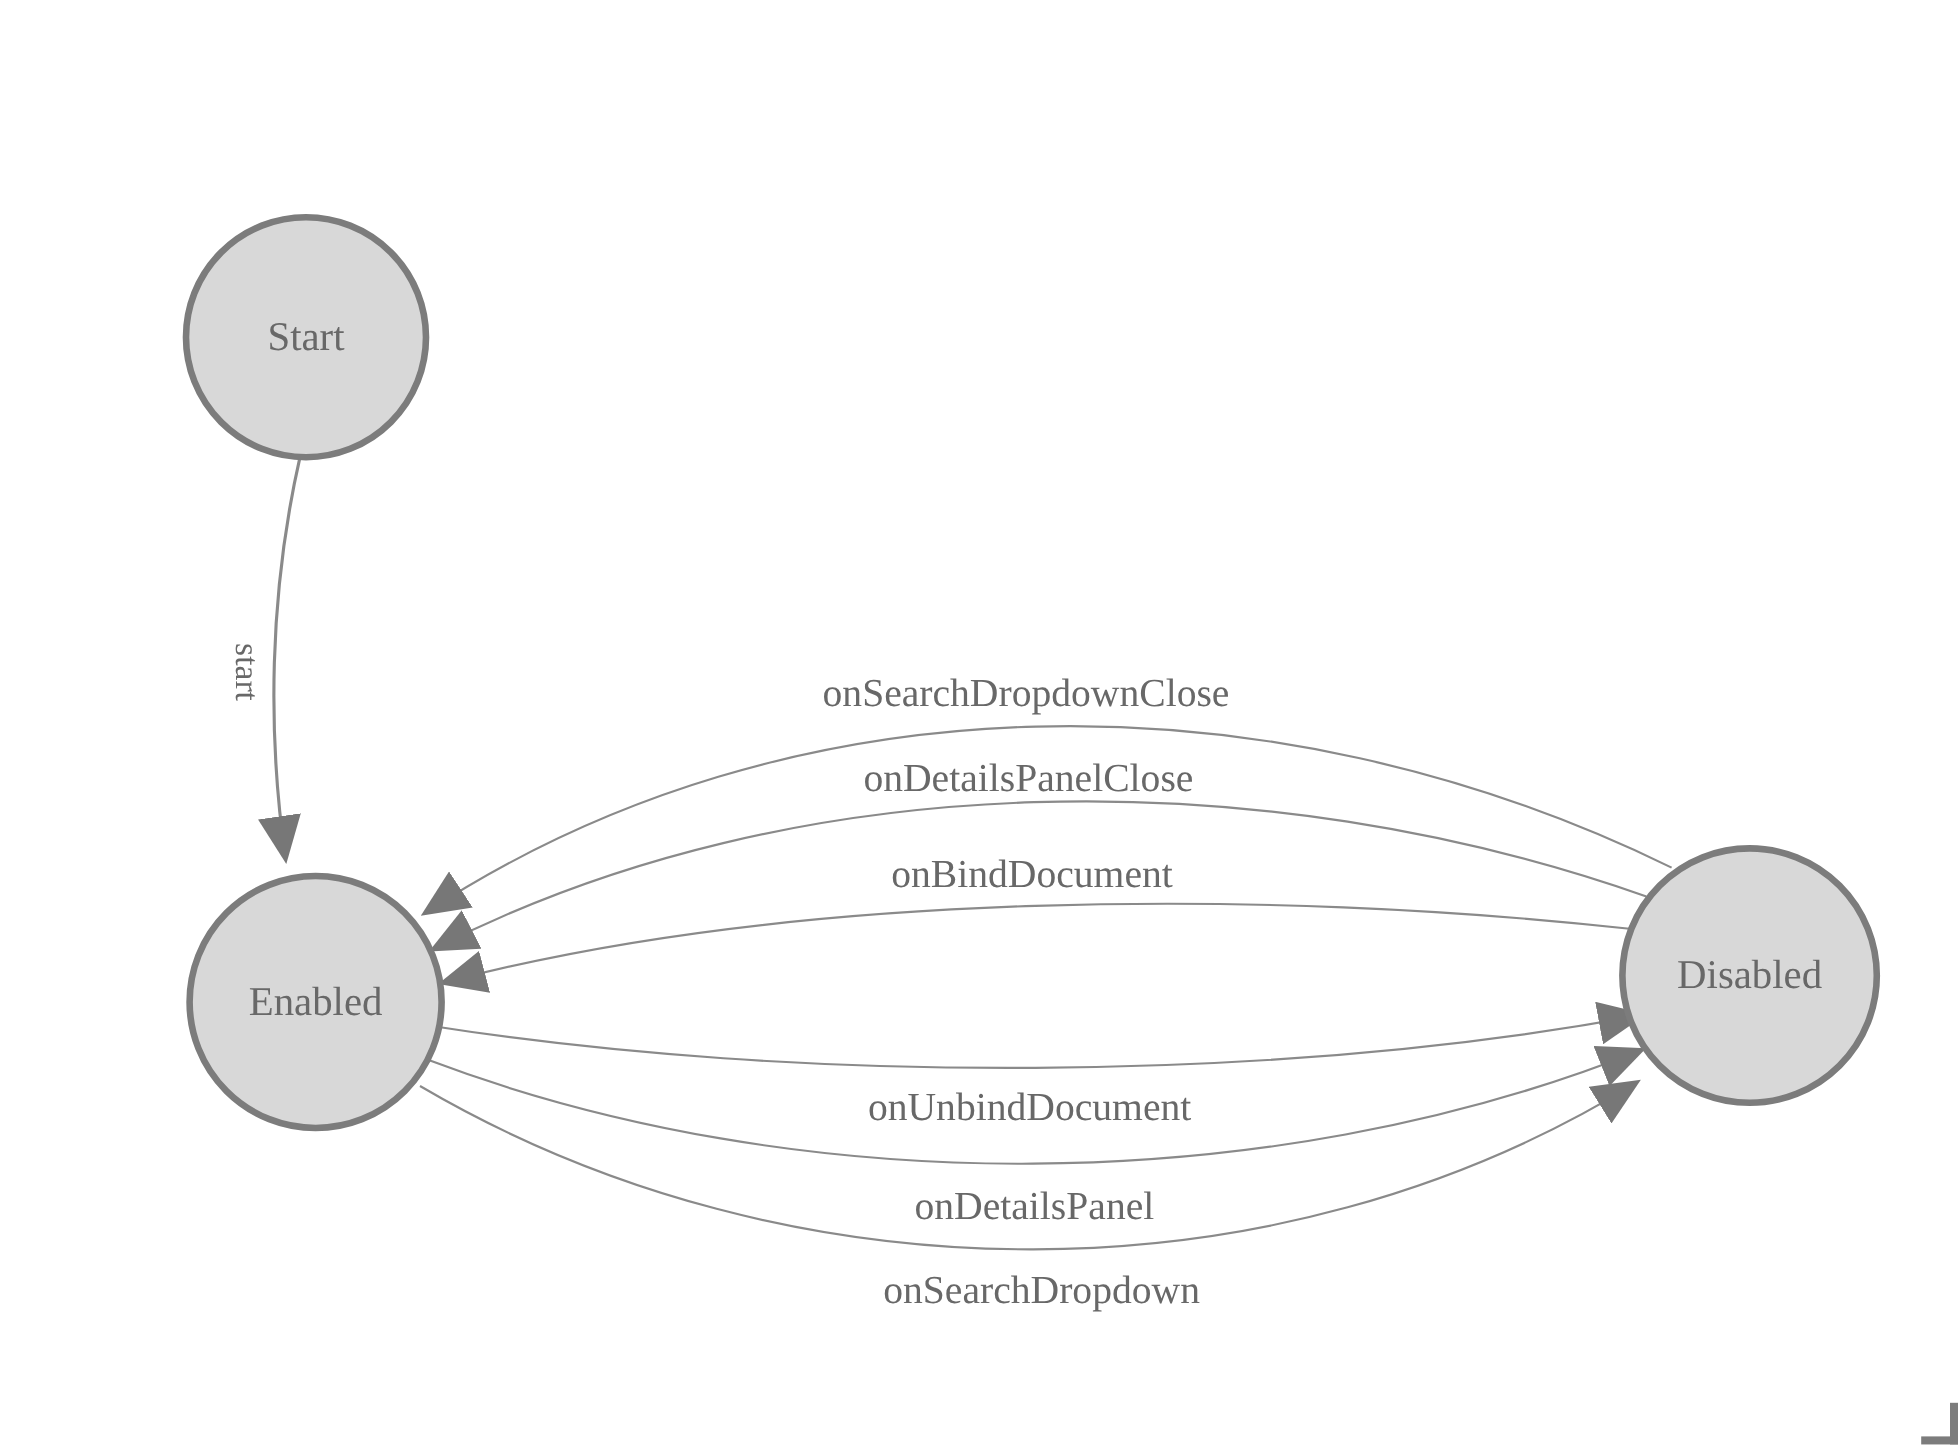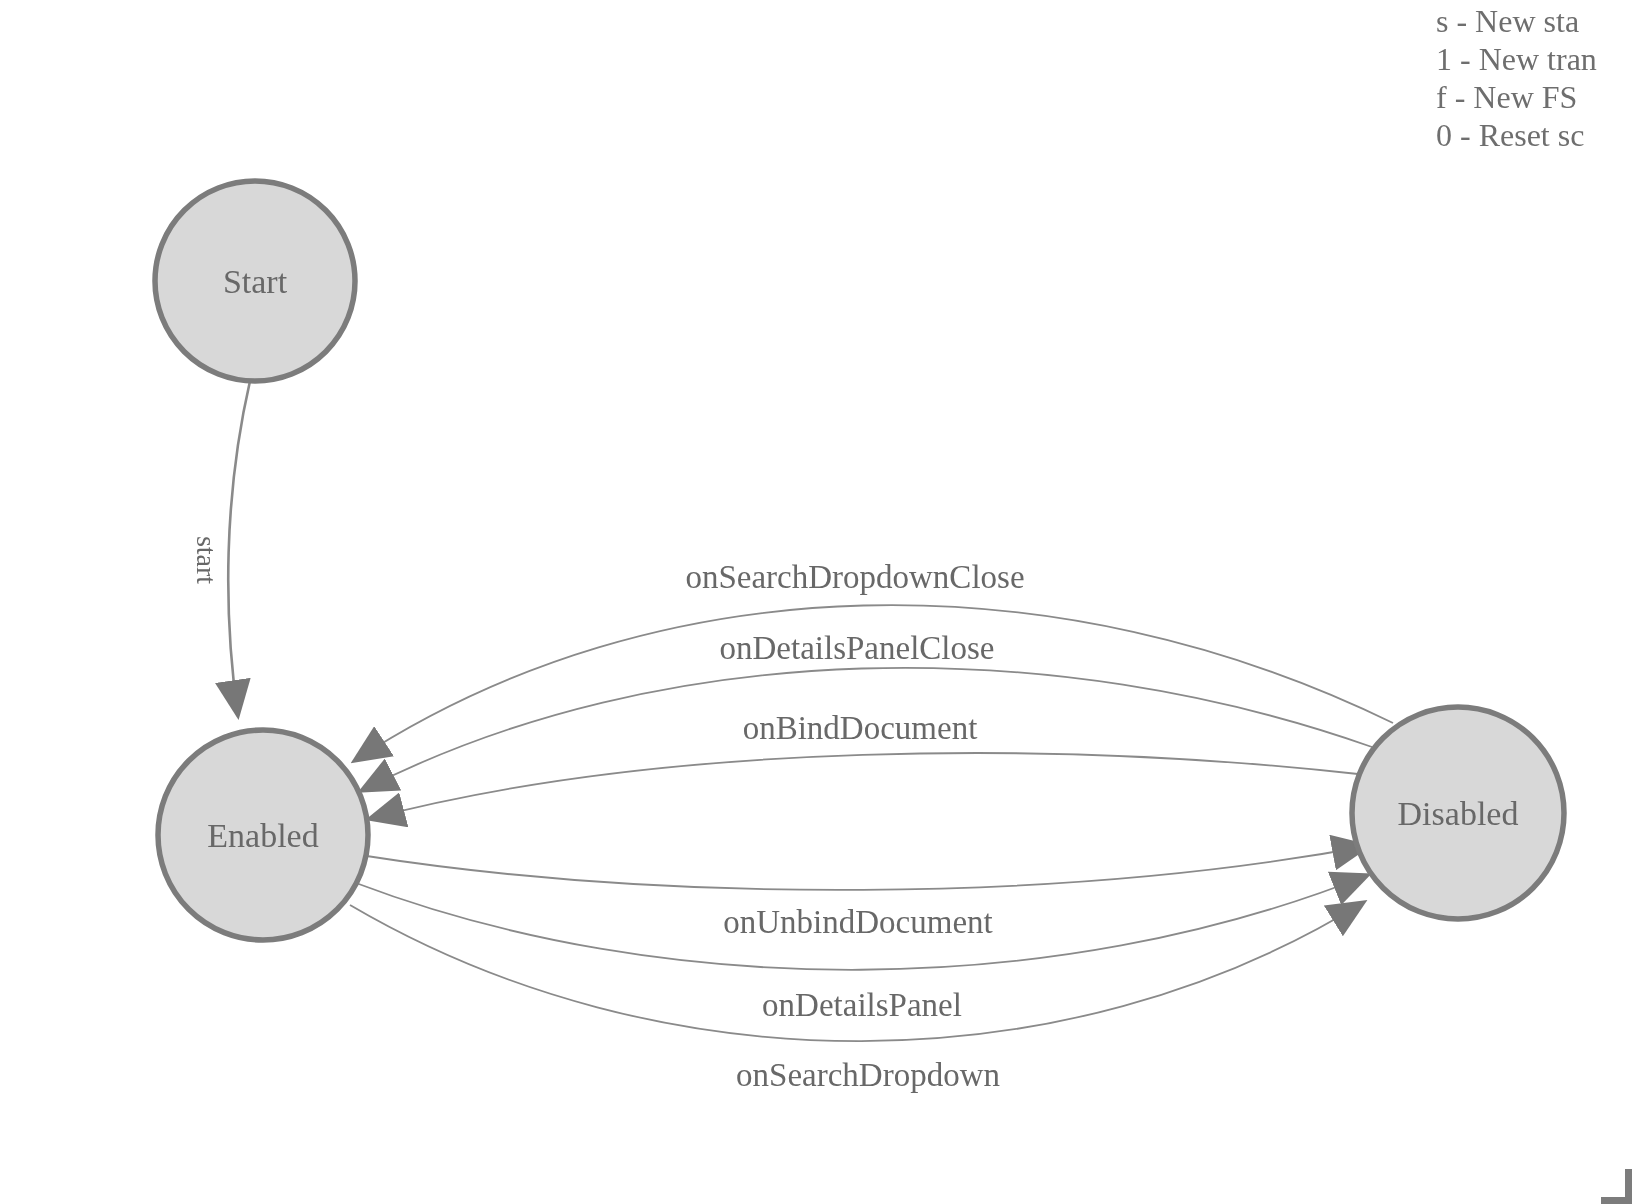--- a/index.html
+++ b/index.html
@@ -50,23 +50,17 @@
       <text x="1458" y="813" text-anchor="middle" dominant-baseline="central" font-size="34" fill="#686868">Disabled</text>
       <text x="197" y="560" text-anchor="middle" font-size="28" fill="#686868" transform="rotate(90 197 560)">start</text>
       <text x="855" y="588" text-anchor="middle" font-size="33" fill="#686868">onSearchDropdownClose</text>
       <text x="857" y="659" text-anchor="middle" font-size="33" fill="#686868">onDetailsPanelClose</text>
       <text x="860" y="739" text-anchor="middle" font-size="33" fill="#686868">onBindDocument</text>
       <text x="858" y="933" text-anchor="middle" font-size="33" fill="#686868">onUnbindDocument</text>
       <text x="862" y="1016" text-anchor="middle" font-size="33" fill="#686868">onDetailsPanel</text>
       <text x="868" y="1086" text-anchor="middle" font-size="33" fill="#686868">onSearchDropdown</text>
     </svg>
 
-  <div class="legend" style="color: rgb(110, 110, 110);">
-    <div>s - New sta</div>
-    <div>1 - New tran</div>
-    <div>f - New FS</div>
-    <div>0 - Reset sc</div>
-  </div>
 
   <div class="corner-h" style="background: rgb(124, 124, 124);"></div>
   <div class="corner-v" style="background: rgb(124, 124, 124);"></div>
 
 </div>
 
 </body></html>

